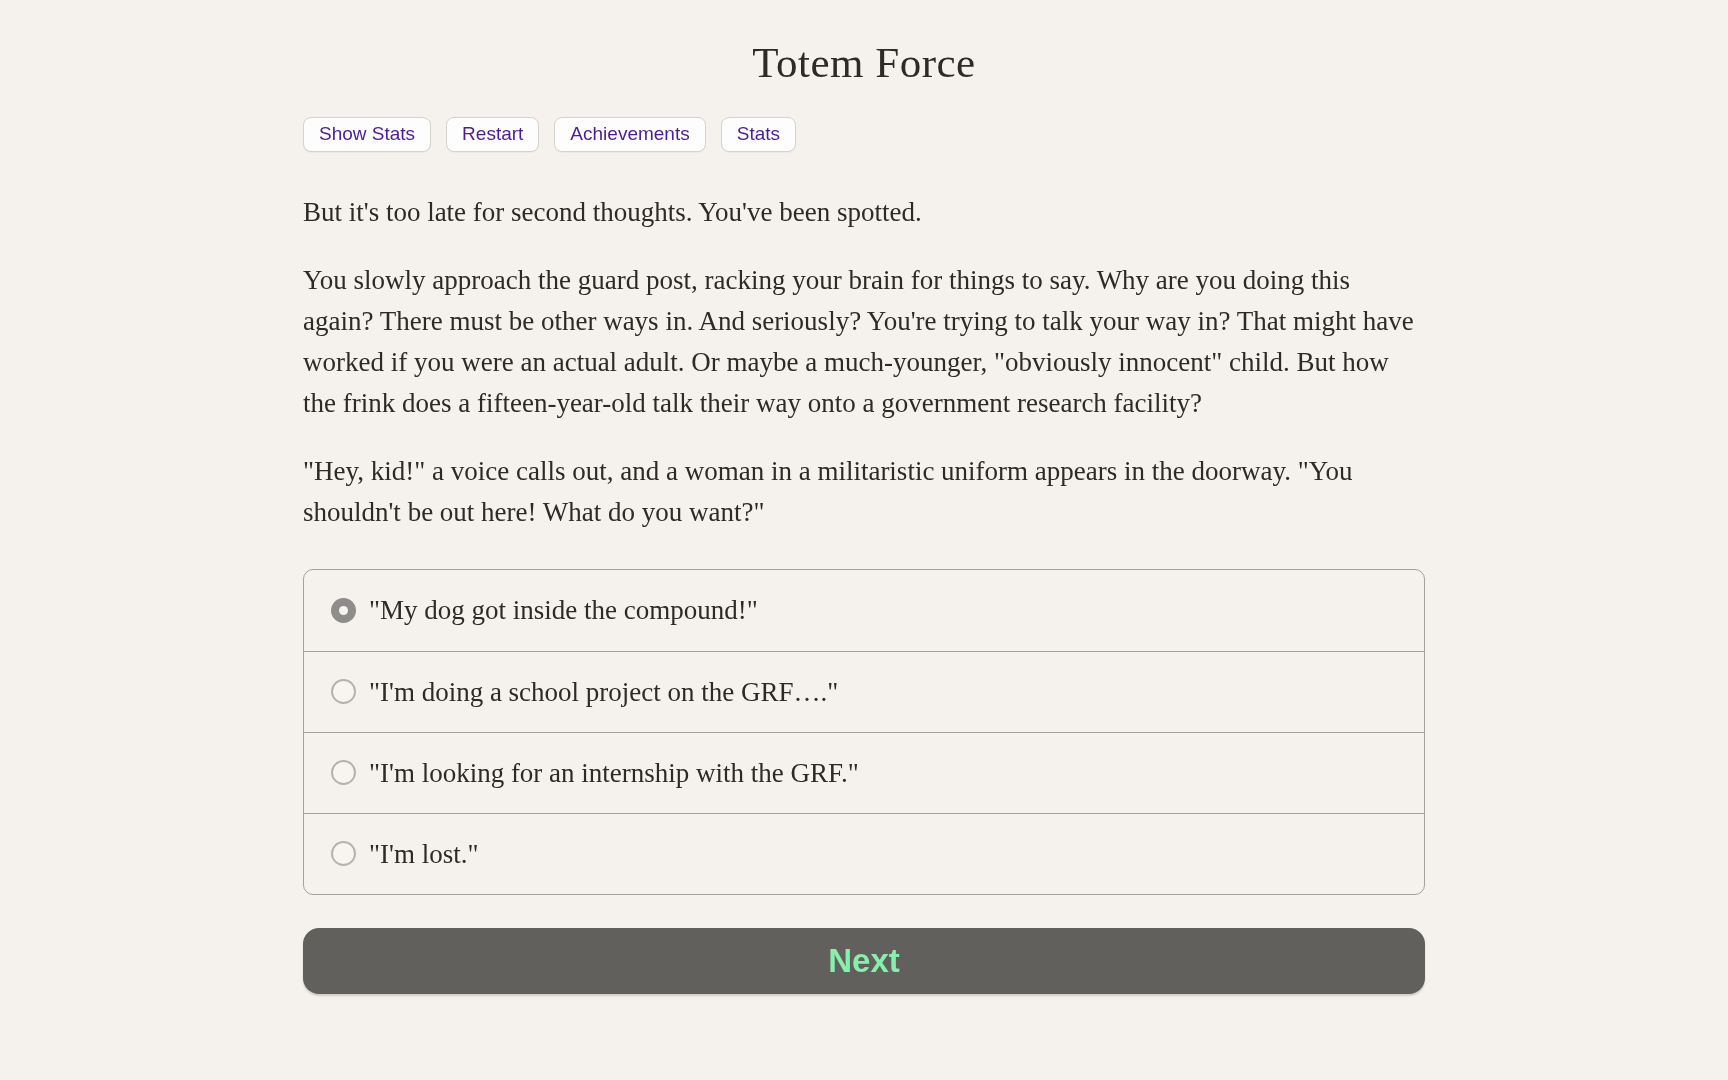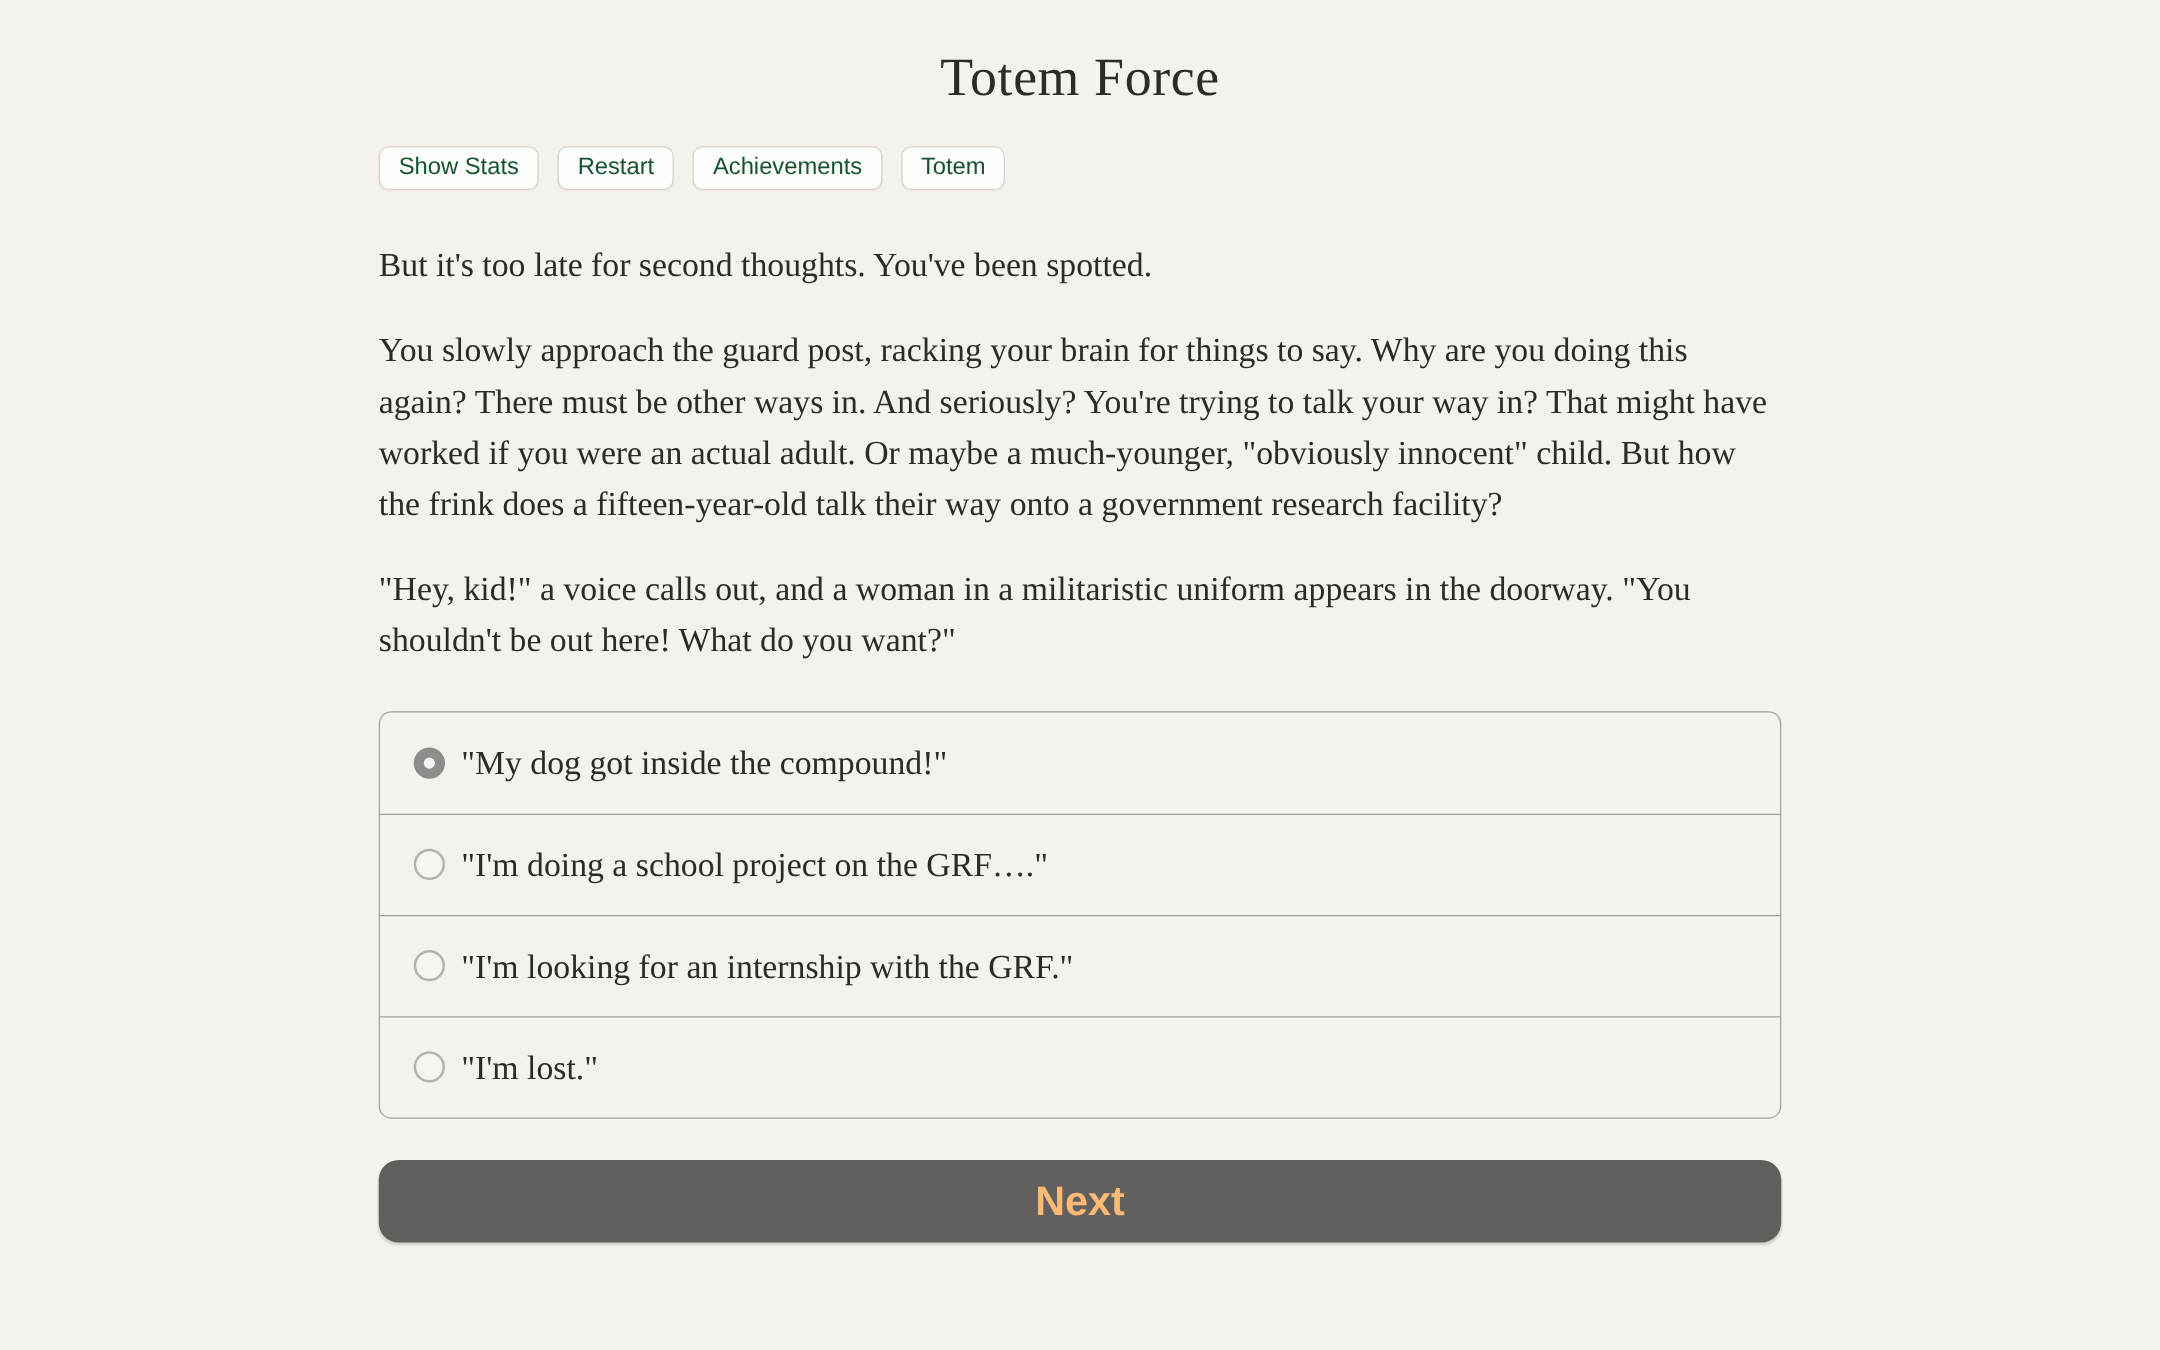--- a/index.html
+++ b/index.html
@@ -28,21 +28,21 @@
     margin-bottom: 36px;
   }
   .toolbar {
     display: flex;
     gap: 15px;
     margin-bottom: 40px;
   }
   .toolbar button {
     font-family: "Liberation Sans", sans-serif;
     font-size: 19px;
-    color: #14532d;
+    color: #4c1d95;
     background: #fdfdfd;
     border: 1px solid #d6d2cc;
     border-radius: 8px;
     padding: 5px 15px;
     line-height: 1.2;
     cursor: pointer;
     box-shadow: 0 1px 1px rgba(0,0,0,0.03);
   }
   .story p {
     font-size: 27px;
@@ -96,40 +96,40 @@
     line-height: 1.2;
   }
   .next-button {
     display: block;
     width: 100%;
     margin-top: 33px;
     height: 66px;
     background: #61605d;
     border: none;
     border-radius: 16px;
-    color: #fdba74;
+    color: #86efac;
     font-family: "Liberation Sans", sans-serif;
     font-size: 33px;
     font-weight: 700;
     cursor: pointer;
     box-shadow: 0 2px 2px rgba(0,0,0,0.15);
   }
 </style>
 </head>
 <body>
 
 <div class="content">
 
   <h1 class="game-title">Totem Force</h1>
 
   <div class="toolbar">
     <button>Show Stats</button>
     <button>Restart</button>
     <button>Achievements</button>
-    <button>Totem</button>
+    <button>Stats</button>
   </div>
 
   <div class="story">
     <p>But it's too late for second thoughts. You've been spotted.</p>
     <p>You slowly approach the guard post, racking your brain for things to say. Why are you doing this again? There must be other ways in. And seriously? You're trying to talk your way in? That might have worked if you were an actual adult. Or maybe a much-younger, "obviously innocent" child. But how the frink does a fifteen-year-old talk their way onto a government research facility?</p>
     <p>"Hey, kid!" a voice calls out, and a woman in a militaristic uniform appears in the doorway. "You shouldn't be out here! What do you want?"</p>
   </div>
 
   <div class="choice-box">
     <div class="choice-row">

